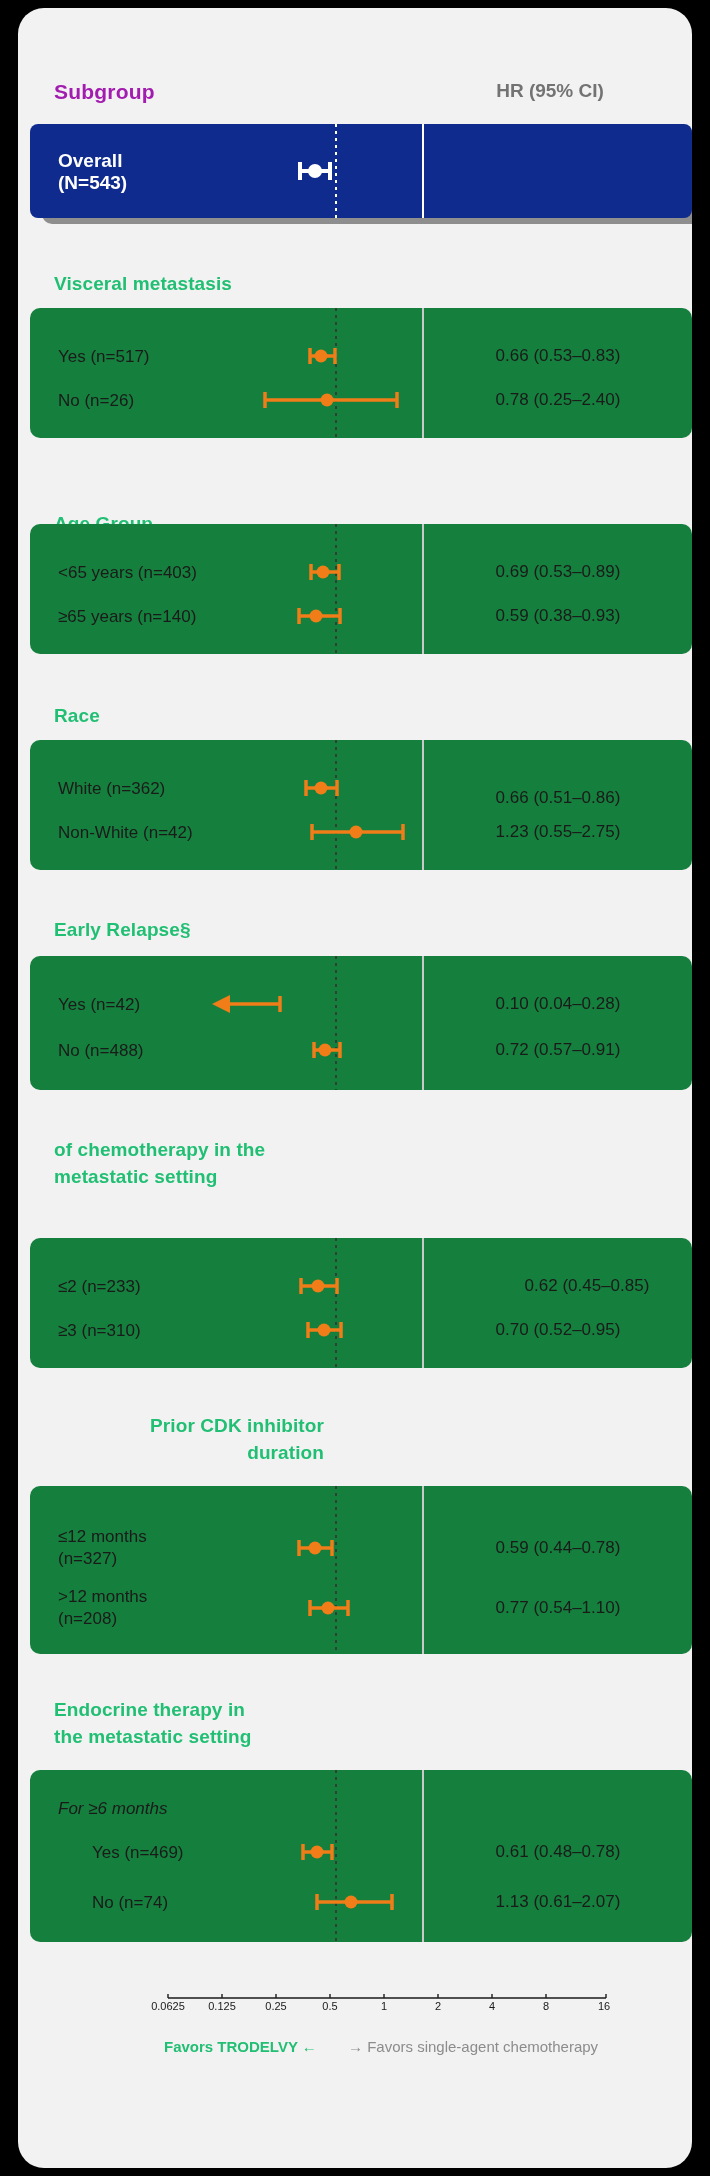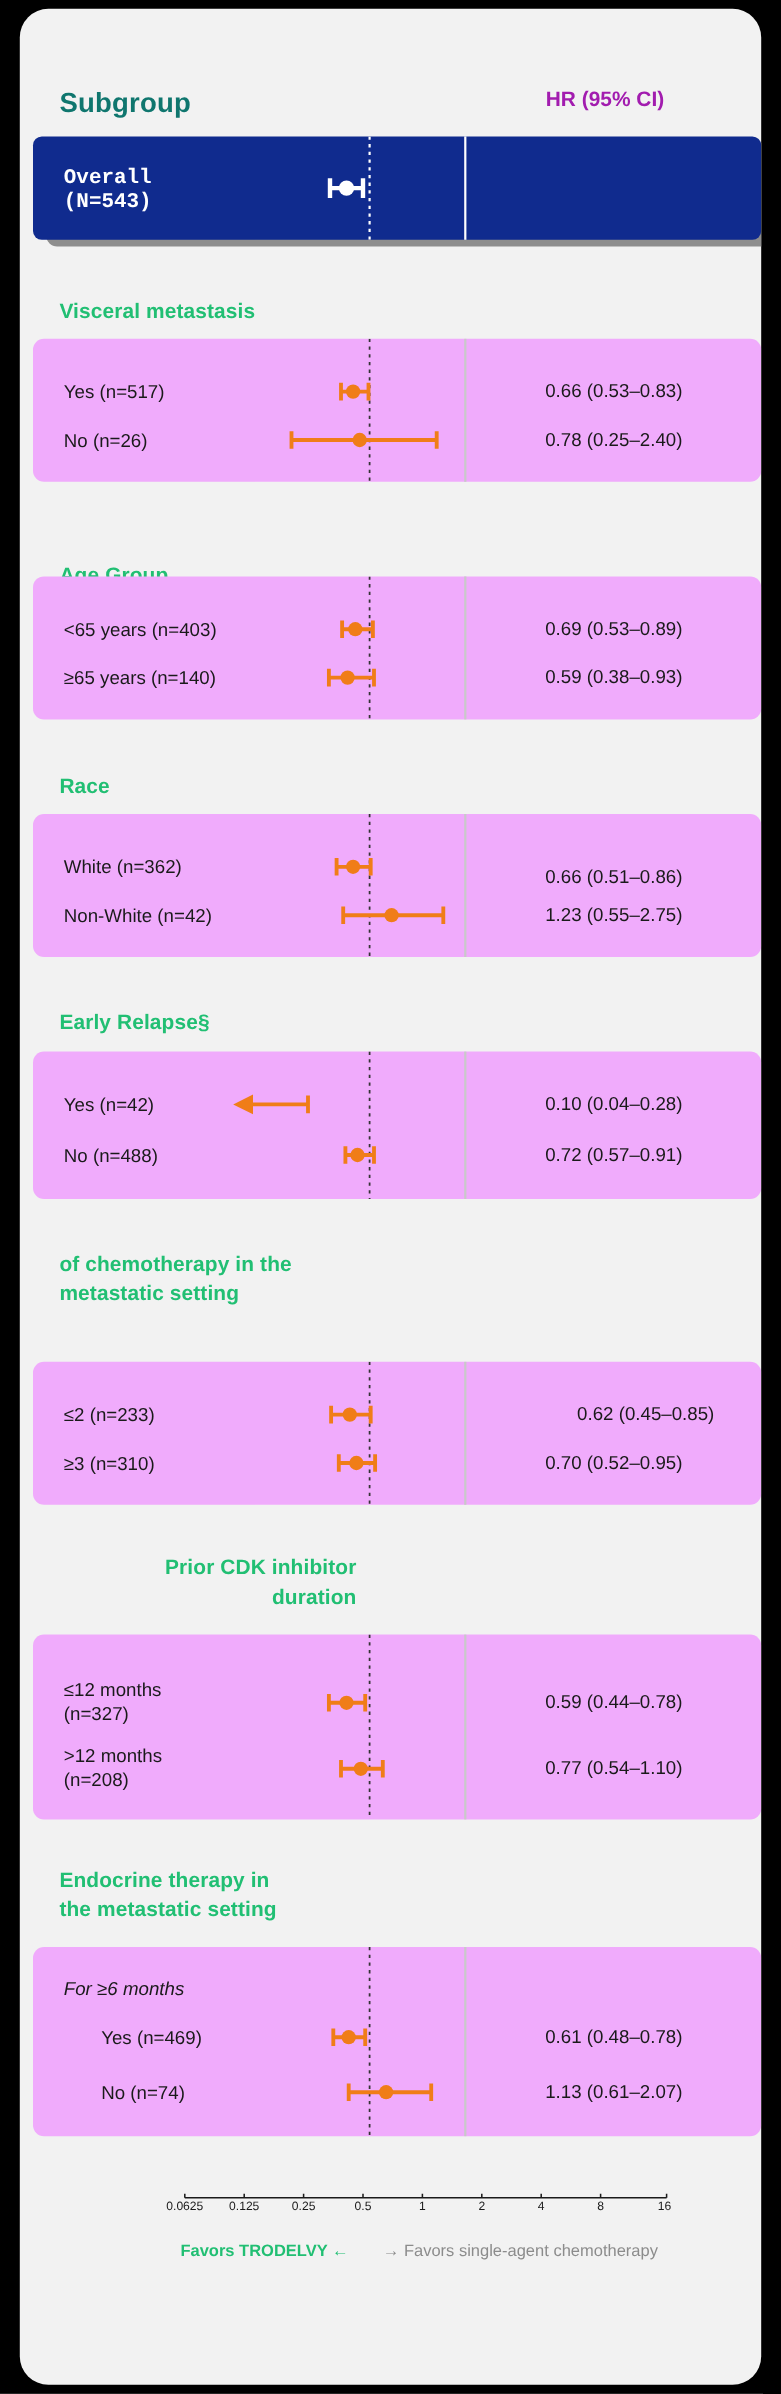--- a/index.html
+++ b/index.html
@@ -29,34 +29,34 @@
   .header {
     position: absolute;
     left: 0; top: 0;
     width: 674px;
     height: 118px;
   }
   .header .subgroup-label {
     position: absolute;
     left: 36px;
     top: 72px;
-    font-size: 25px;
-    font-weight: bold;
-    color: #0f766e;
+    font-size: 21px;
+    font-weight: bold;
+    color: #a21caf;
     letter-spacing: 0.2px;
   }
   .header .hr-label {
     position: absolute;
     left: 418px;
     top: 72px;
     width: 228px;
     text-align: center;
     font-size: 19px;
     font-weight: bold;
-    color: #a21caf;
+    color: #737373;
   }
 
   
   .overall-shadow {
     position: absolute;
     left: 24px;
     top: 122px;
     width: 662px;
     height: 94px;
     background: #8e8e8e;
@@ -64,21 +64,20 @@
   }
   .overall {
     position: absolute;
     left: 12px;
     top: 116px;
     width: 662px;
     height: 94px;
     background: #102b8e;
     border-radius: 8px;
     color: #ffffff;
-    font-family: Liberation Mono, monospace;
   }
   .overall .name {
     position: absolute;
     left: 28px;
     top: 26px;
     font-size: 19px;
     font-weight: bold;
     line-height: 22px;
   }
   .overall .divider {
@@ -113,21 +112,21 @@
     color: #21bf73;
     line-height: 27px;
     letter-spacing: 0.1px;
   }
 
   
   .card {
     position: absolute;
     left: 12px;
     width: 662px;
-    background: #f0abfc;
+    background: #15803d;
     border-radius: 10px;
   }
   .card .vline {
     position: absolute;
     left: 392px;
     top: 0;
     width: 2px;
     background: #c9c9c9;
   }
   .row-label {

